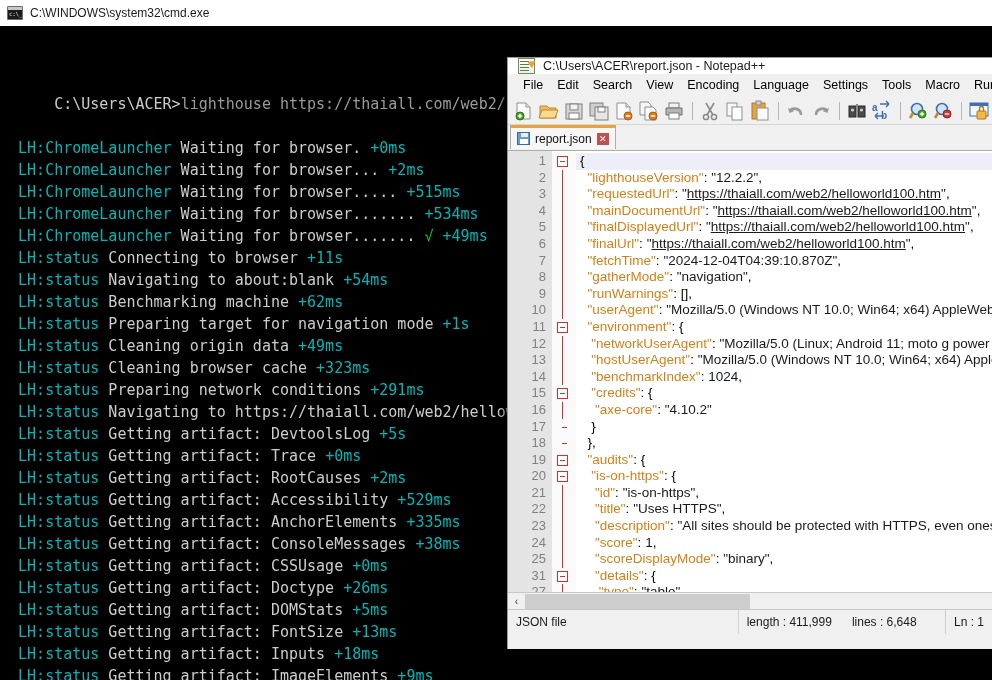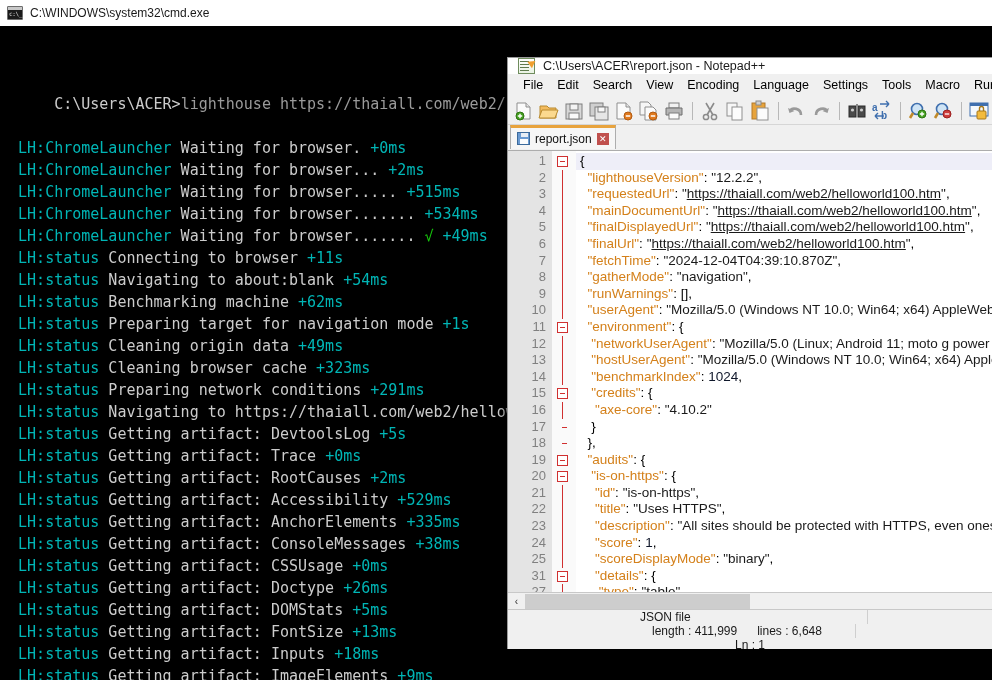--- a/index.html
+++ b/index.html
@@ -302,21 +302,20 @@
   }
 
   #npp-statusbar {
     height: 24px;
     background: #f0f0f0;
     display: flex;
     align-items: center;
     font-size: 12px;
     color: #1a1a1a;
     font-family: "Liberation Sans", sans-serif;
-    flex-direction: column;
   }
   .sb-cell {
     height: 24px;
     display: flex; align-items: center;
     padding: 0 8px;
     border-right: 1px solid #cfcfcf;
     white-space: nowrap;
   }
   .sb-cell.first { width: 236px; }
   .sb-cell.mid { width: 212px; gap: 20px; }

